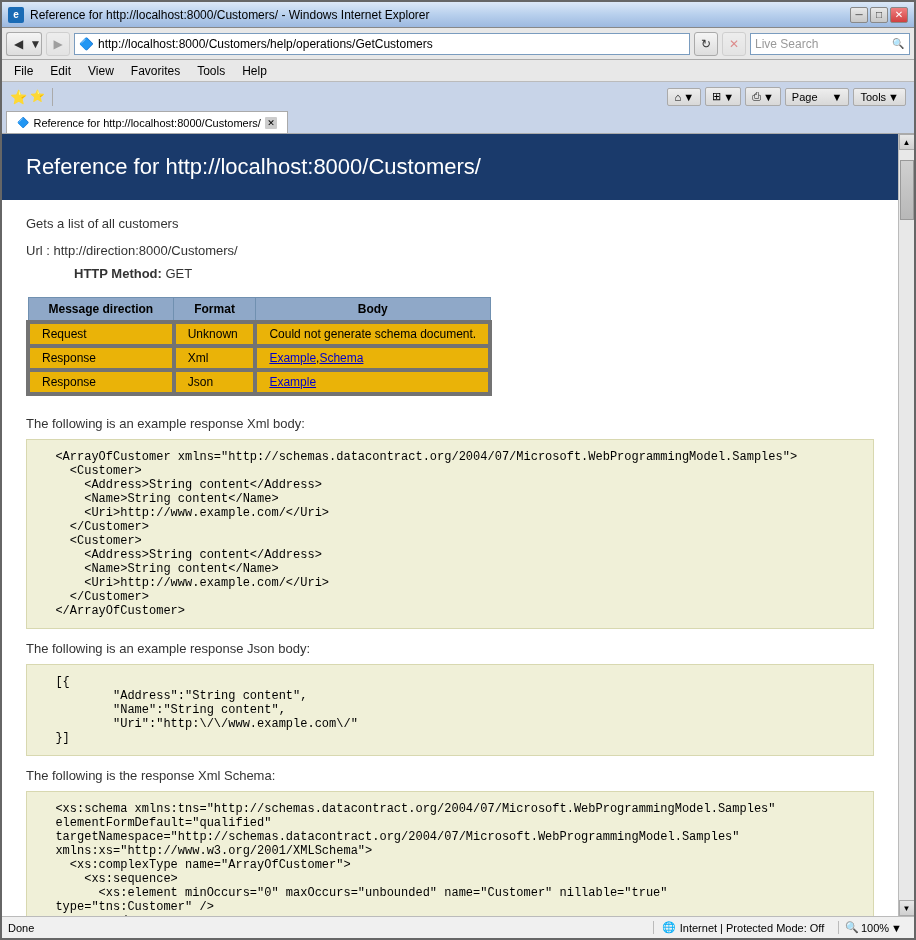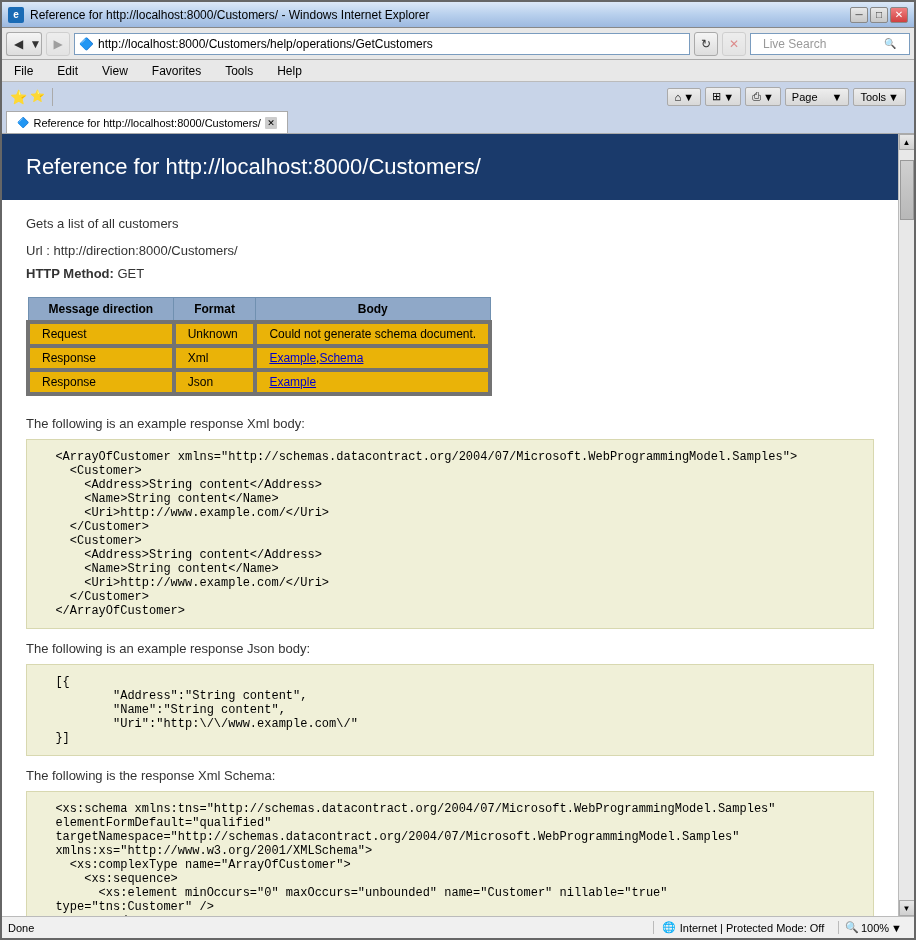--- a/index.html
+++ b/index.html
@@ -87,34 +87,34 @@
       display: flex; align-items: center;
     }
     .address-field-icon {
       margin-right: 4px;
     }
     .address-text { font-size: 12px; color: #000; flex: 1; }
     .search-box {
       width: 160px; height: 22px;
       border: 1px solid #7a9cbf;
       background: white;
-      padding: 0 12px;
+      padding: 0 4px;
       font-size: 12px;
       display: flex; align-items: center; justify-content: space-between;
     }
     .search-text { color: #999; font-size: 12px; }
 
     
     .menu-bar {
       height: 22px;
       background: #e8e8e8;
       display: flex;
       align-items: center;
       padding: 0 4px;
-      gap: 8px;
+      gap: 1px;
       border-bottom: 1px solid #bbb;
     }
     .menu-item {
       padding: 2px 8px;
       font-size: 12px;
       cursor: pointer;
       color: #000;
     }
     .tab {
       height: 22px;
@@ -256,20 +256,21 @@
 
     .url-line {
       margin-bottom: 8px;
       color: #333;
     }
     .url-line strong { font-weight: normal; }
 
     .method-line {
       margin-bottom: 16px;
       color: #333;
+      margin-left: 48px;
     }
     .method-line strong { font-weight: bold; }
 
     
     .info-table {
       border-collapse: collapse;
       margin-bottom: 20px;
       width: auto;
     }
     .info-table th {

